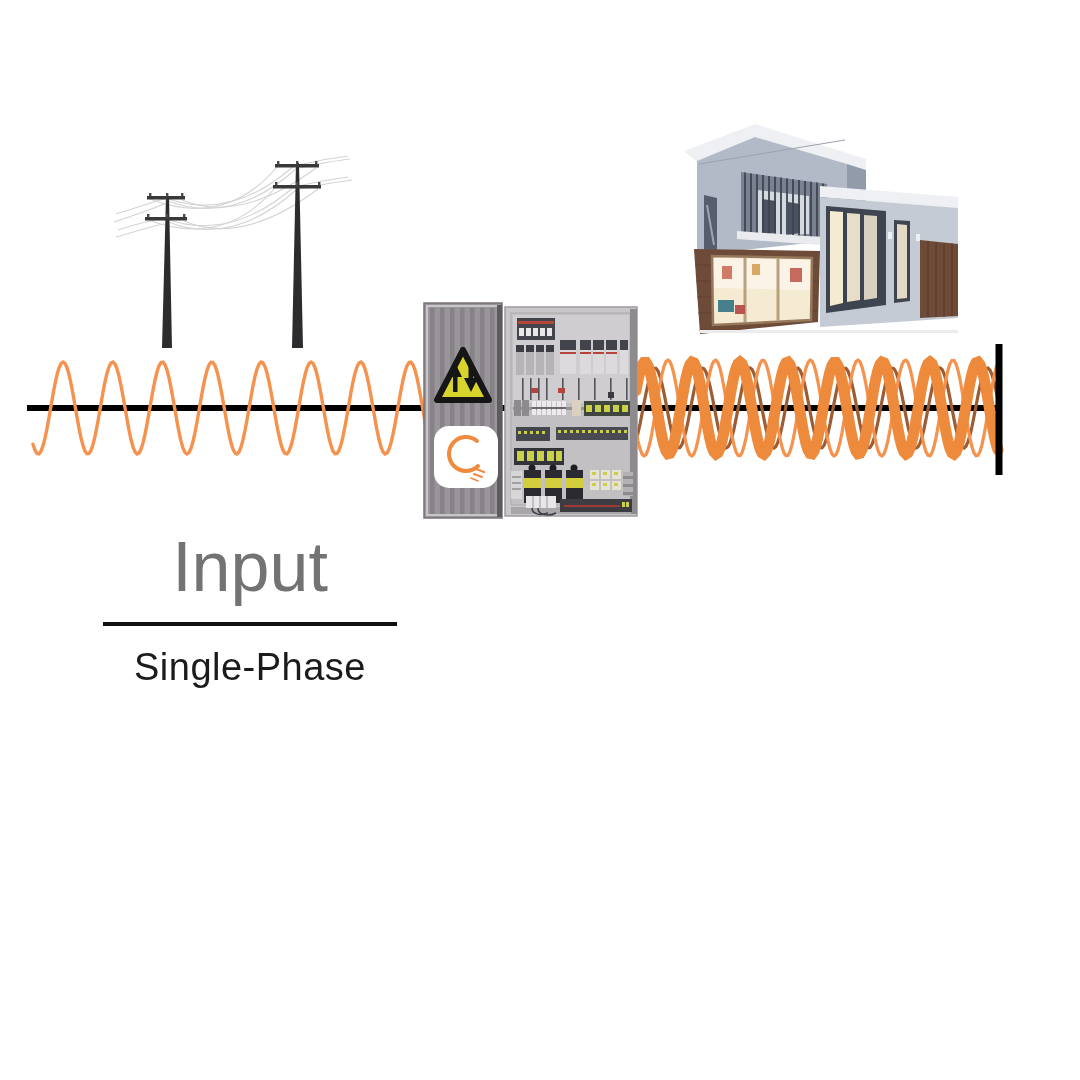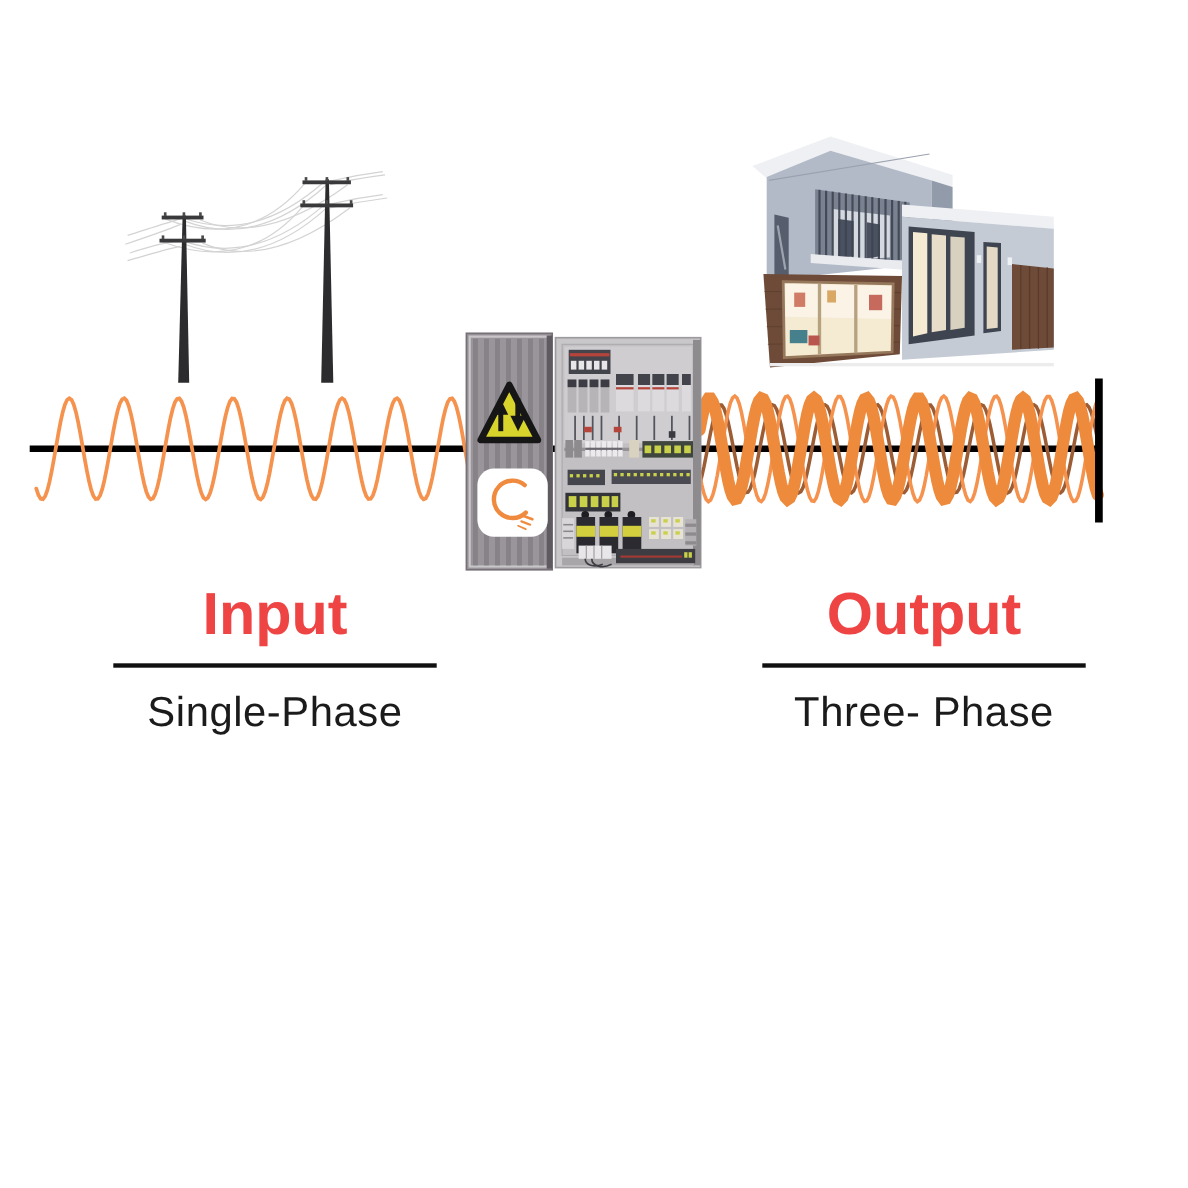--- a/index.html
+++ b/index.html
@@ -2,21 +2,21 @@
 <html style="--door: #9a949b; --panel: #c9c7ca; --triangle: #d8d42c; --logo-stroke: #f08a3e; --house-body: #b2b9c7; --house-side: #929baa; --house-roof: #eef0f3; --wood: #6d4b38; --window-dark: #3e4450; --window-lit: #f5ead2;"><head>
 <meta charset="utf-8">
 <style>
   html,body{margin:0;padding:0;background:#fff;}
   .stage{position:relative;width:1080px;height:1080px;background:#fff;overflow:hidden;
          font-family:"Liberation Sans",sans-serif;}
   .stage svg{position:absolute;left:0;top:0;}
   .label-block{position:absolute;top:527px;width:300px;text-align:center;}
   #inputBlock{left:100px;}
   #outputBlock{left:690px;}
-  .label-title{font-size:54px;font-weight:700;color:#ef4444;line-height:1.15;}
+  .label-title{font-size:70px;font-weight:400;color:#737373;line-height:1.15;}
   .label-underline{width:294px;height:4px;background:#101010;margin:14px auto 0;}
   .label-subtitle{font-size:38px;font-weight:400;color:#1b1b1b;
                   margin-top:20px;letter-spacing:.5px;}
 </style>
 </head>
 <body>
 
 <div class="stage">
 
 <svg id="scene" width="1080" height="1080" viewBox="0 0 1080 1080">
@@ -335,19 +335,14 @@
       <line x1="471" y1="478" x2="478" y2="481" stroke="var(--logo-stroke)" stroke-width="1.6" stroke-linecap="round"></line>
     </g>
   </g>
 </svg>
 
 <div class="label-block" id="inputBlock">
   <div class="label-title">Input</div>
   <div class="label-underline"></div>
   <div class="label-subtitle">Single-Phase</div>
 </div>
-<div class="label-block" id="outputBlock">
-  <div class="label-title">Output</div>
-  <div class="label-underline"></div>
-  <div class="label-subtitle">Three- Phase</div>
+
 </div>
 
-</div>
-
 </body></html>

